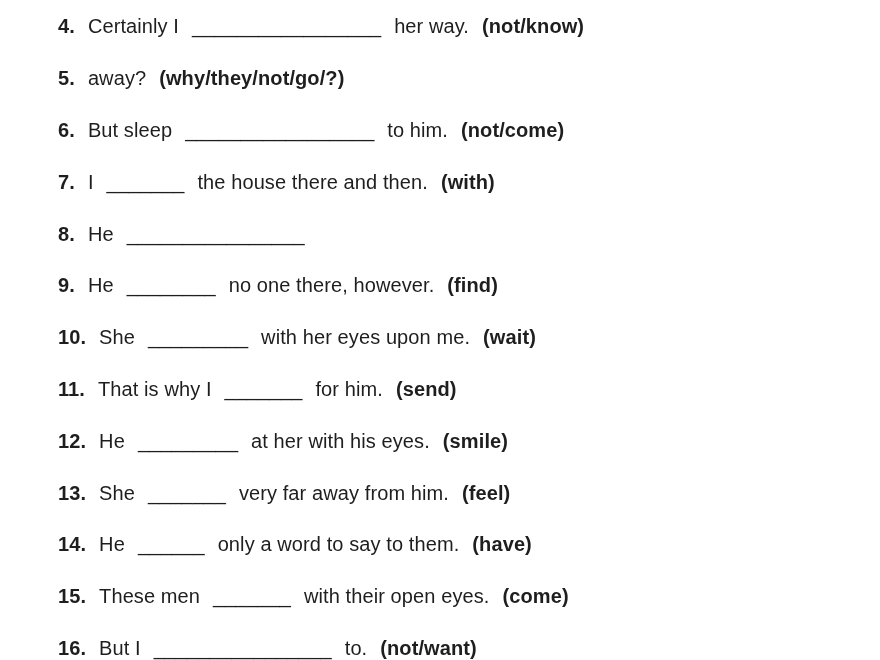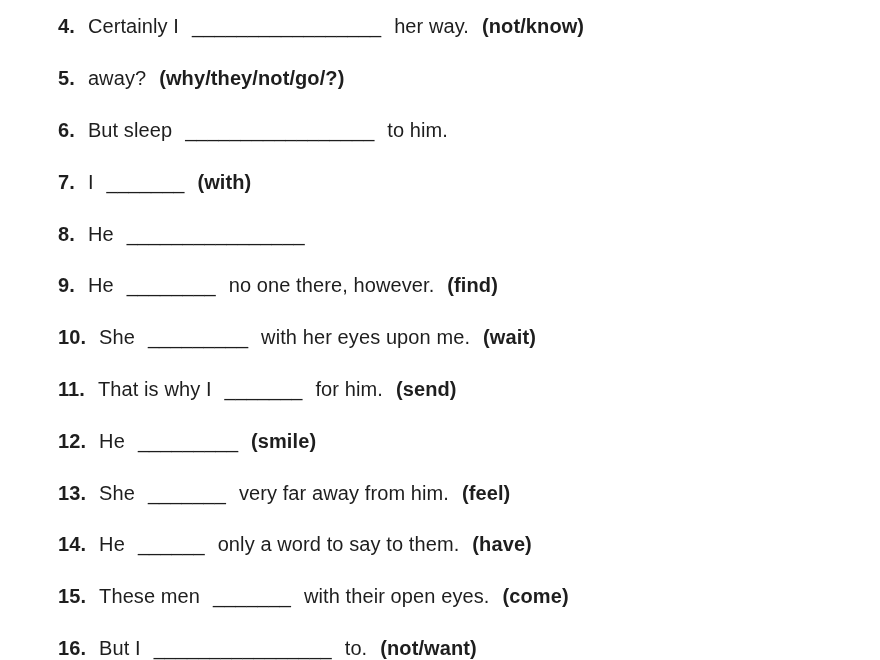--- a/index.html
+++ b/index.html
@@ -43,45 +43,45 @@
 
   <div class="row">
     <span class="seg num">4.</span><span class="seg">Certainly I</span><span class="seg blank">_________________</span><span class="seg">her way.</span><span class="seg hint">(not/know)</span>
   </div>
 
   <div class="row">
     <span class="seg num">5.</span><span class="seg">away?</span><span class="seg hint">(why/they/not/go/?)</span>
   </div>
 
   <div class="row">
-    <span class="seg num">6.</span><span class="seg">But sleep</span><span class="seg blank">_________________</span><span class="seg">to him.</span>
+    <span class="seg num">6.</span><span class="seg">But sleep</span><span class="seg blank">_________________</span><span class="seg">to him.</span><span class="seg hint">(not/come)</span>
   </div>
 
   <div class="row">
-    <span class="seg num">7.</span><span class="seg">I</span><span class="seg blank">_______</span><span class="seg hint">(with)</span>
+    <span class="seg num">7.</span><span class="seg">I</span><span class="seg blank">_______</span><span class="seg">the house there and then.</span><span class="seg hint">(with)</span>
   </div>
 
   <div class="row">
     <span class="seg num">8.</span><span class="seg">He</span><span class="seg blank">________________</span>
   </div>
 
   <div class="row">
     <span class="seg num">9.</span><span class="seg">He</span><span class="seg blank">________</span><span class="seg">no one there, however.</span><span class="seg hint">(find)</span>
   </div>
 
   <div class="row">
     <span class="seg num">10.</span><span class="seg">She</span><span class="seg blank">_________</span><span class="seg">with her eyes upon me.</span><span class="seg hint">(wait)</span>
   </div>
 
   <div class="row">
     <span class="seg num">11.</span><span class="seg">That is why I</span><span class="seg blank">_______</span><span class="seg">for him.</span><span class="seg hint">(send)</span>
   </div>
 
   <div class="row">
-    <span class="seg num">12.</span><span class="seg">He</span><span class="seg blank">_________</span><span class="seg hint">(smile)</span>
+    <span class="seg num">12.</span><span class="seg">He</span><span class="seg blank">_________</span><span class="seg">at her with his eyes.</span><span class="seg hint">(smile)</span>
   </div>
 
   <div class="row">
     <span class="seg num">13.</span><span class="seg">She</span><span class="seg blank">_______</span><span class="seg">very far away from him.</span><span class="seg hint">(feel)</span>
   </div>
 
   <div class="row">
     <span class="seg num">14.</span><span class="seg">He</span><span class="seg blank">______</span><span class="seg">only a word to say to them.</span><span class="seg hint">(have)</span>
   </div>
 

